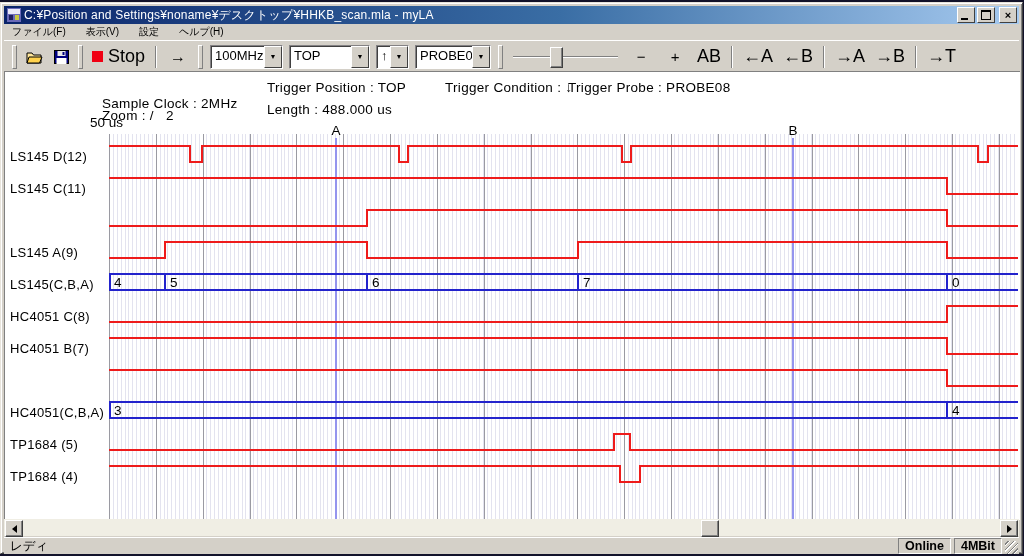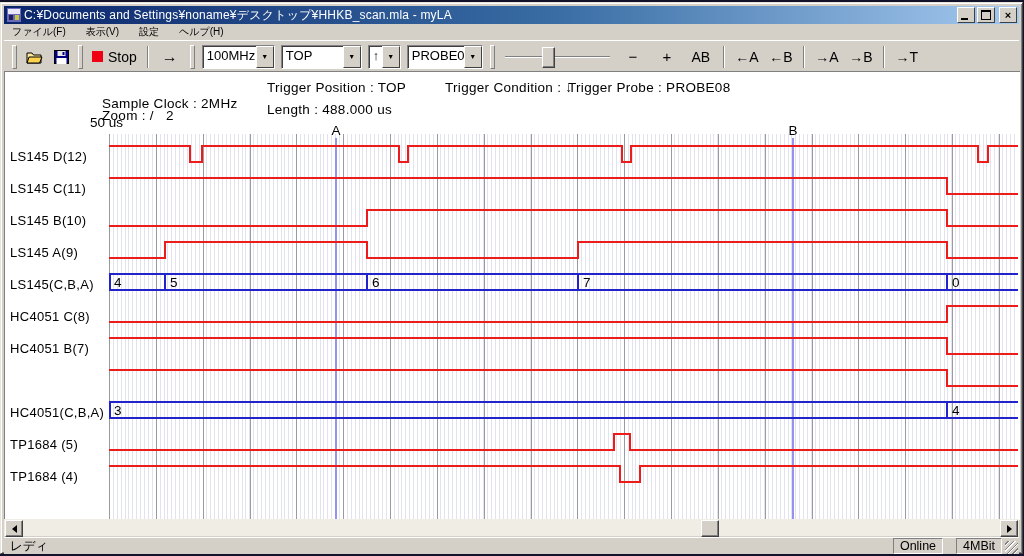--- a/index.html
+++ b/index.html
@@ -22,21 +22,21 @@
   
   .menubar{position:absolute;left:3px;top:21px;right:3px;height:16px;display:flex;align-items:center;padding-left:1px;}
   .menu-item{font-size:10px;color:#000;padding:1px 7px;white-space:nowrap;}
   .menu-item + .menu-item{margin-left:6px;}
   
   .toolbar{position:absolute;left:3px;top:37px;right:3px;height:31px;display:flex;align-items:center;
     padding-left:4px;border-top:1px solid #fff;box-shadow:0 1px 0 #808080;}
   .tb-grip{width:3px;height:22px;border:1px solid;border-color:#fff #808080 #808080 #fff;margin:0 4px;flex:0 0 auto;}
   .tb-sep{width:1px;height:22px;background:#808080;border-right:1px solid #fff;margin:0 5px;flex:0 0 auto;}
   .tb-btn{height:24px;display:flex;align-items:center;justify-content:center;padding:0 5px;
-    font-size:14px;color:#000;flex:0 0 auto;white-space:nowrap;}
+    font-size:18px;color:#000;flex:0 0 auto;white-space:nowrap;}
   .stop-sq{width:11px;height:11px;background:#f00013;margin-right:5px;display:inline-block;}
   .run-arrow{font-size:16px;font-weight:bold;padding:0 8px;}
   .combo{height:22px;background:#fff;border:1px solid;border-color:#848284 #fff #fff #848284;
     box-shadow:inset 1px 1px 0 #404040;display:flex;align-items:stretch;margin:0 3px;flex:0 0 auto;}
   .combo-val{flex:1;font-size:13px;padding:2px 2px 0 4px;white-space:nowrap;overflow:hidden;}
   .combo-arrow{width:16px;background:#d4d0c8;border:1px solid;border-color:#fff #404040 #404040 #fff;
     display:flex;align-items:center;justify-content:center;font-size:7px;color:#000;}
   .slider{position:relative;width:105px;height:24px;margin:0 6px;flex:0 0 auto;}
   .slider-track{position:absolute;left:0;right:0;top:11px;height:1px;background:#808080;border-bottom:1px solid #fff;}
   .slider-thumb{position:absolute;left:37px;top:2px;width:11px;height:19px;background:#d4d0c8;
@@ -63,38 +63,38 @@
     display:flex;align-items:center;justify-content:center;}
   .sb-left{left:1px;} .sb-right{right:1px;}
   .tri-l{width:0;height:0;border:4px solid transparent;border-right:5px solid #000;margin-left:-4px;}
   .tri-r{width:0;height:0;border:4px solid transparent;border-left:5px solid #000;margin-right:-4px;}
   .sb-thumb{position:absolute;left:697px;top:1px;width:16px;height:15px;background:#d4d0c8;border:1px solid;
     border-color:#fff #404040 #404040 #fff;box-shadow:inset -1px -1px 0 #808080;}
   
   .statusbar{position:absolute;left:3px;top:534px;width:1015px;height:16px;background:#d4d0c8;
     display:flex;align-items:center;border-top:1px solid #fff;font-size:12.5px;color:#000;}
   .status-text{padding-left:6px;flex:1;}
-  .sb-panel{border:1px solid;border-color:#808080 #fff #fff #808080;padding:0 6px;margin-left:13px;height:14px;
-    display:flex;align-items:center;}
+  .sb-panel{border:1px solid;border-color:#808080 #fff #fff #808080;padding:0 6px;margin-left:3px;height:14px;
+    display:flex;align-items:center;font-weight:bold;}
   .resize-grip{width:13px;height:13px;margin:0 1px 0 3px;align-self:flex-end;
     background:repeating-linear-gradient(135deg,transparent 0 2px,#808080 2px 3px,#fff 3px 4px);}
 </style>
 </head>
 <body>
 
 <div class="window">
 
   <div class="titlebar">
     <svg class="app-icon" viewBox="0 0 14 14">
       <rect x="0" y="0" width="14" height="14" fill="#6a6ab8"></rect>
       <rect x="1" y="1" width="12" height="5" fill="#e8e8f8"></rect>
       <rect x="2" y="7" width="4" height="5" fill="#202060"></rect>
       <rect x="8" y="7" width="4" height="5" fill="#c8c840"></rect>
     </svg>
-    <div class="title-text">C:¥Documents and Settings¥noname¥デスクトップ¥HHKB_scan.mla - myLA</div>
+    <div class="title-text">C:¥Position and Settings¥noname¥デスクトップ¥HHKB_scan.mla - myLA</div>
     <div class="win-btn">
         <div class="glyph-min"></div>
       </div>
     <div class="win-btn">
         <div class="glyph-max"></div>
       </div>
     <div class="win-btn gap">
         <span class="glyph-x">×</span>
       </div>
   </div>
@@ -195,21 +195,20 @@
           <text x="5" y="280.5" class="bus-val">3</text>
           <text x="843" y="280.5" class="bus-val">4</text>
           <path d="M0 316 H505 V300 H521 V316 H909" fill="none" stroke="#ee1b1b" stroke-width="1.7"></path>
           <path d="M0 332 H511 V348 H531 V332 H909" fill="none" stroke="#ee1b1b" stroke-width="1.7"></path>
         </svg>
       </div>
   <div class="marker-label" style="left: 331px;">A</div>
       <div class="marker-label" style="left: 788px;">B</div>
       <div class="ch-label" style="top: 68px;">LS145 D(12)</div>
       <div class="ch-label" style="top: 100px;">LS145 C(11)</div>
-      <div class="ch-label" style="top: 132px;">LS145 B(10)</div>
       <div class="ch-label" style="top: 164px;">LS145 A(9)</div>
       <div class="ch-label" style="top: 196px;">LS145(C,B,A)</div>
       <div class="ch-label" style="top: 228px;">HC4051 C(8)</div>
       <div class="ch-label" style="top: 260px;">HC4051 B(7)</div>
       <div class="ch-label" style="top: 324px;">HC4051(C,B,A)</div>
       <div class="ch-label" style="top: 356px;">TP1684 (5)</div>
       <div class="ch-label" style="top: 388px;">TP1684 (4)</div>
     </div>
 
   <div class="hscroll">

